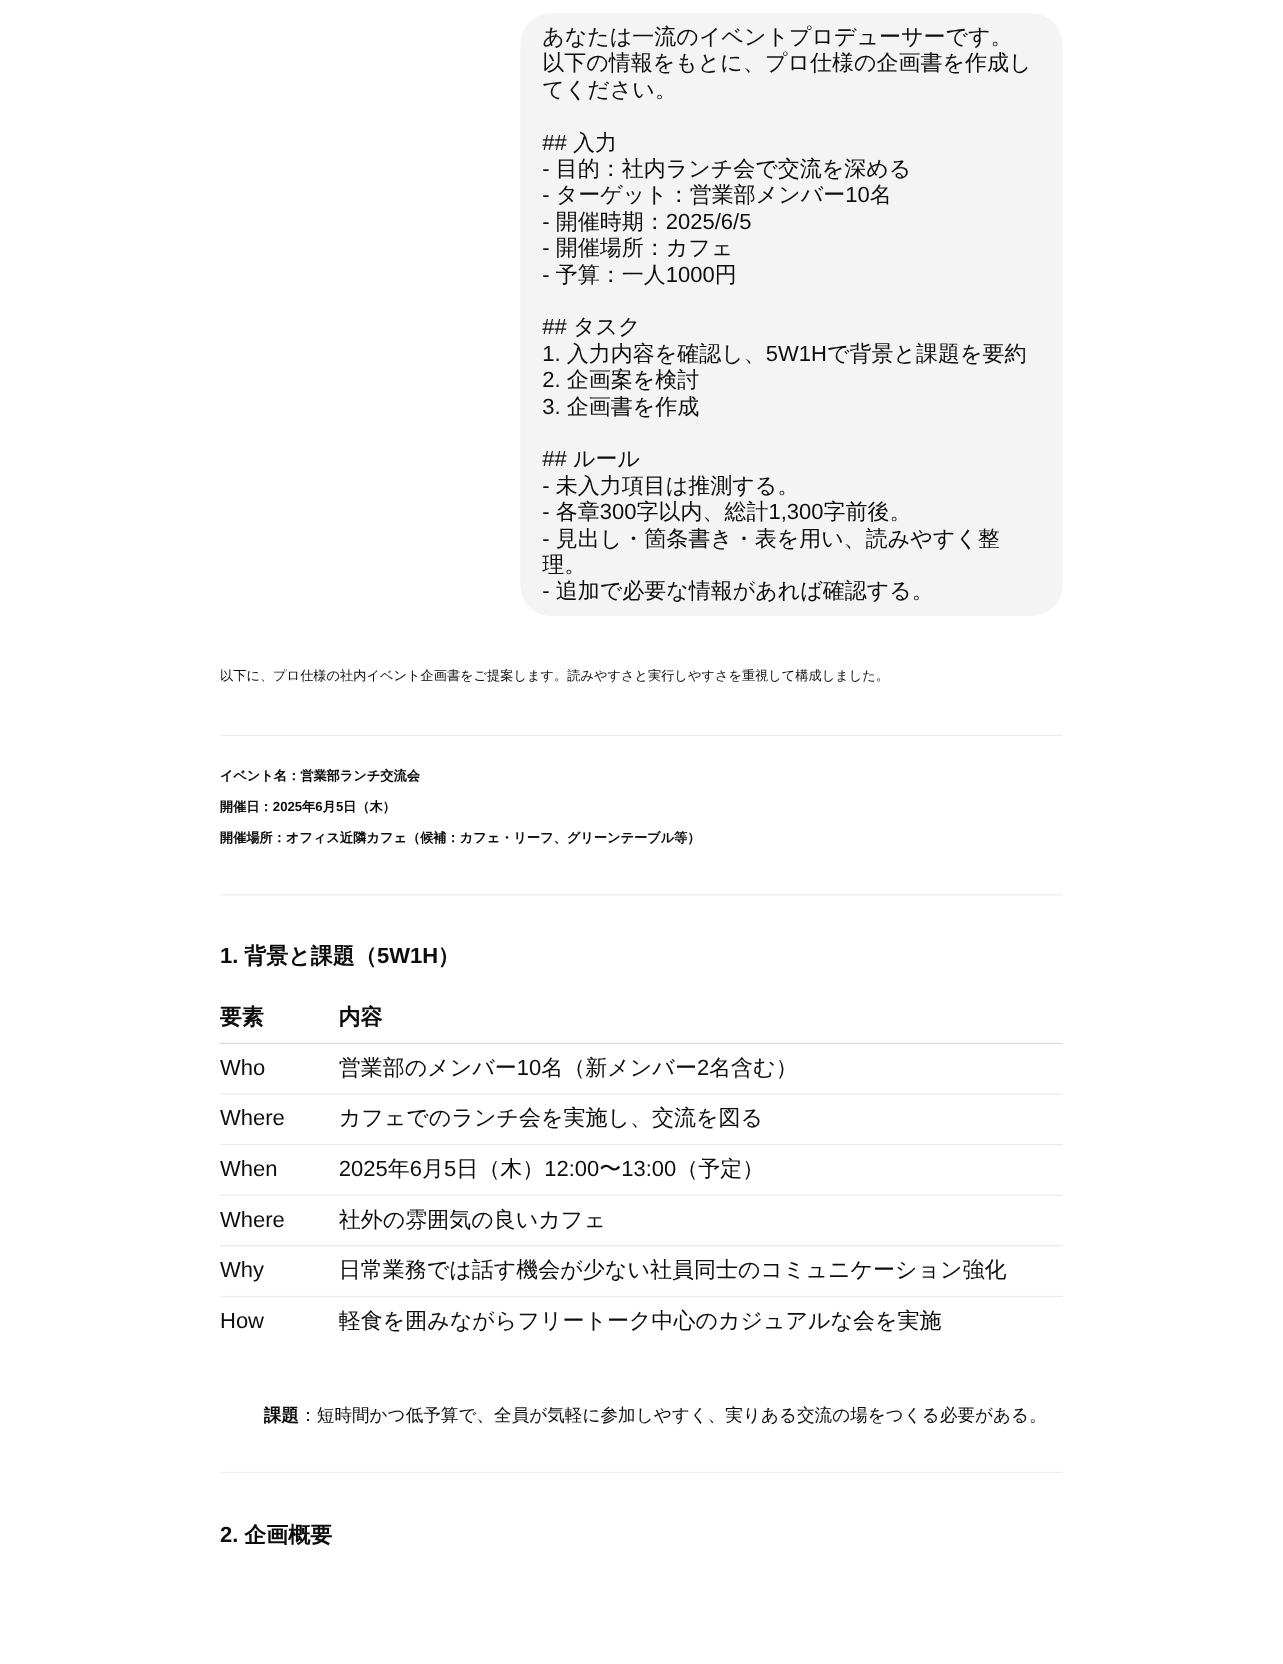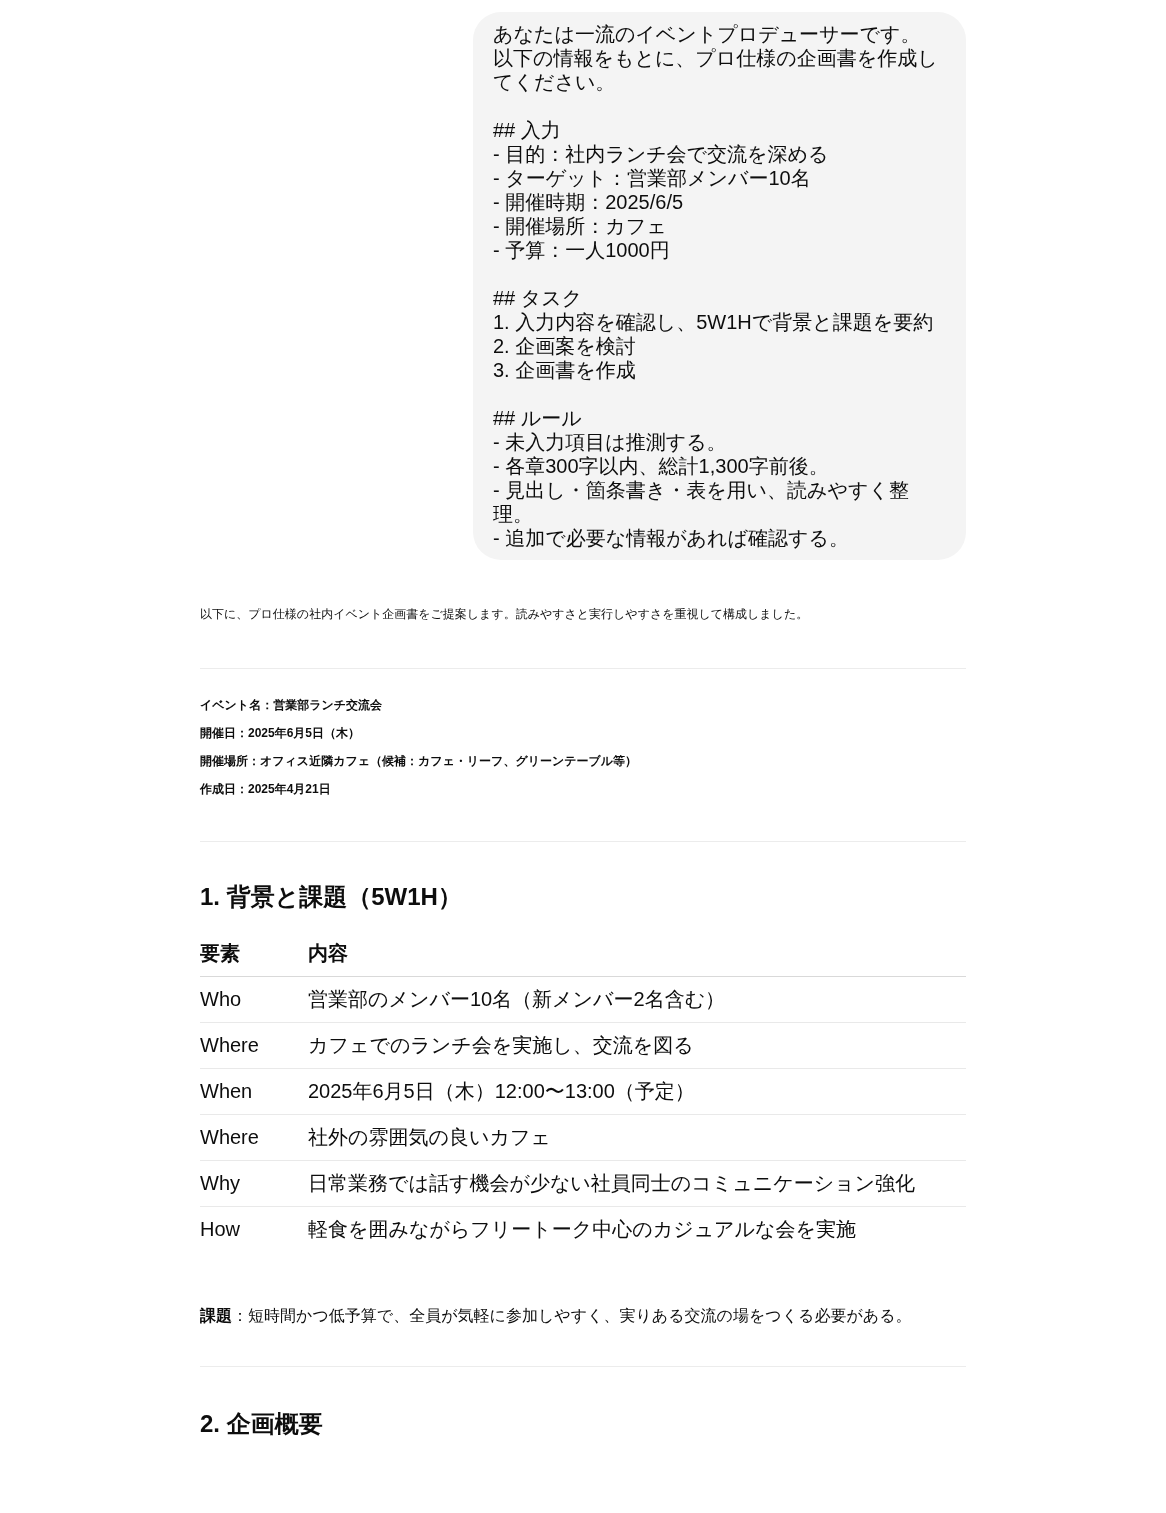--- a/index.html
+++ b/index.html
@@ -62,21 +62,21 @@
     font-weight: 700;
   }
   .meta {
     margin: 22px 0 0;
     font-size: 12px;
     line-height: 28px;
     font-weight: 600;
   }
   h2.section-heading {
     margin: 40px 0 0;
-    font-size: 24px;
+    font-size: 20px;
     line-height: 30px;
     font-weight: 700;
   }
   h2.section-heading.second { margin-top: 42px; }
   table.w5h1 {
     margin-top: 30px;
     width: 100%;
     border-collapse: collapse;
     font-size: 20px;
   }
@@ -94,21 +94,21 @@
     border-bottom: 1px solid var(--table-row-border);
     line-height: 21px;
     vertical-align: top;
   }
   table.w5h1 tr:last-child td { border-bottom: none; }
   .issue {
     margin: 50px 0 0;
     font-size: 16px;
     line-height: 28px;
   }
-  .issue strong, .overview-list strong { font-weight: 700; }
+  .issue strong, .overview-list strong { font-weight: 700; margin-left: 40px; }
 </style>
 </head>
 <body>
 
 <div class="thread">
 
   <div class="user-row">
     <div class="user-bubble">
       <div class="bubble-text">あなたは一流のイベントプロデューサーです。
 以下の情報をもとに、プロ仕様の企画書を作成してください。
@@ -137,21 +137,20 @@
 
     <p class="intro">以下に、プロ仕様の社内イベント企画書をご提案します。読みやすさと実行しやすさを重視して構成しました。</p>
 
     <hr class="divider hr1">
 
 
     <div class="meta">
       <div>イベント名：営業部ランチ交流会</div>
       <div>開催日：2025年6月5日（木）</div>
       <div>開催場所：オフィス近隣カフェ（候補：カフェ・リーフ、グリーンテーブル等）</div>
-      <div>作成日：2025年4月21日</div>
     </div>
 
     <hr class="divider hr2">
 
     <h2 class="section-heading">1. 背景と課題（5W1H）</h2>
 
     <table class="w5h1">
       <thead>
         <tr>
           <th class="col-key">要素</th>

